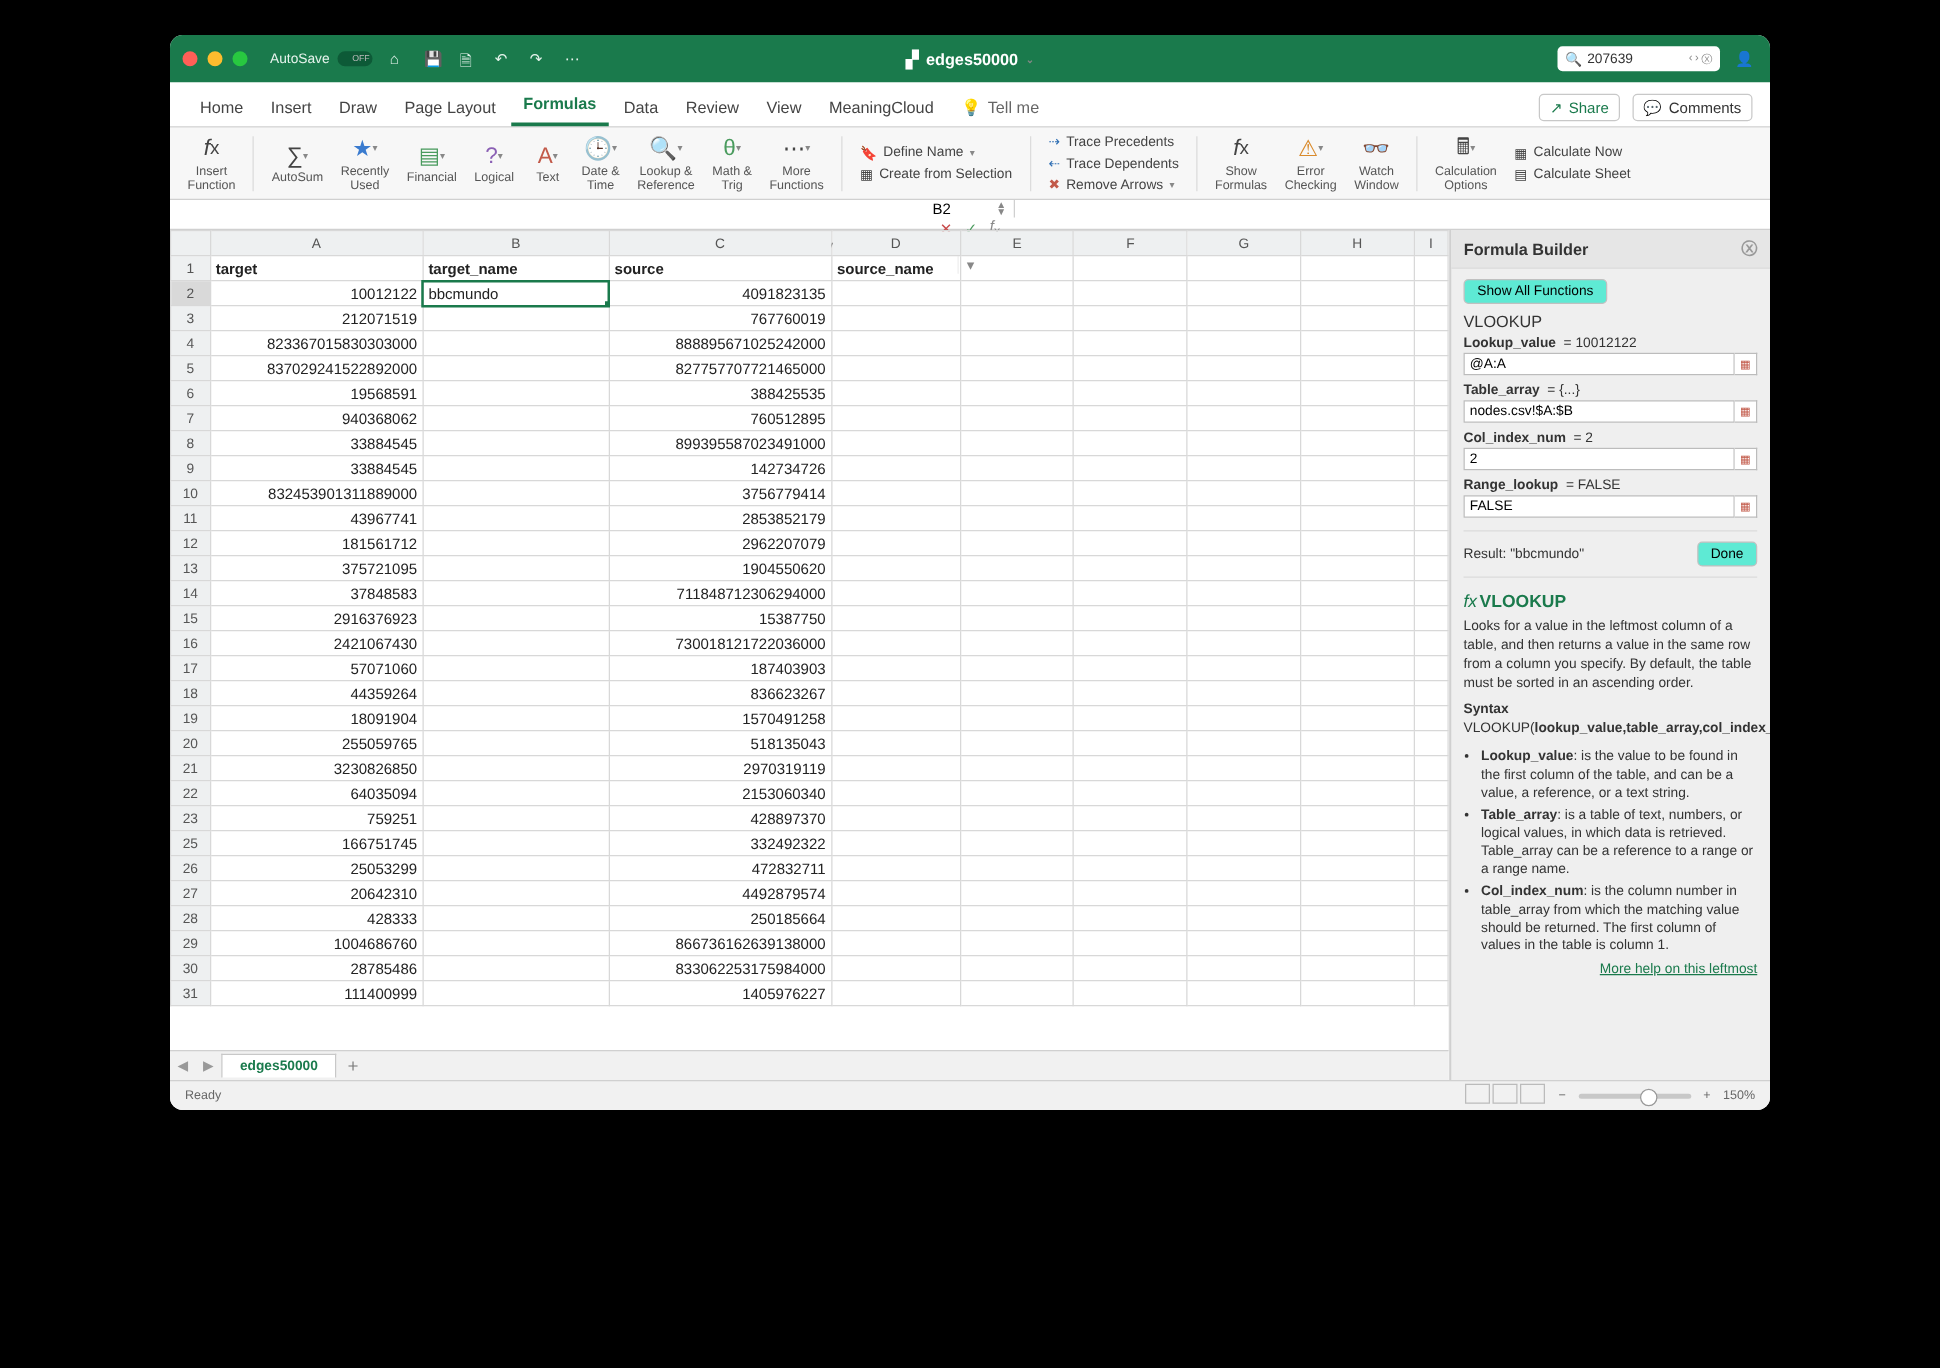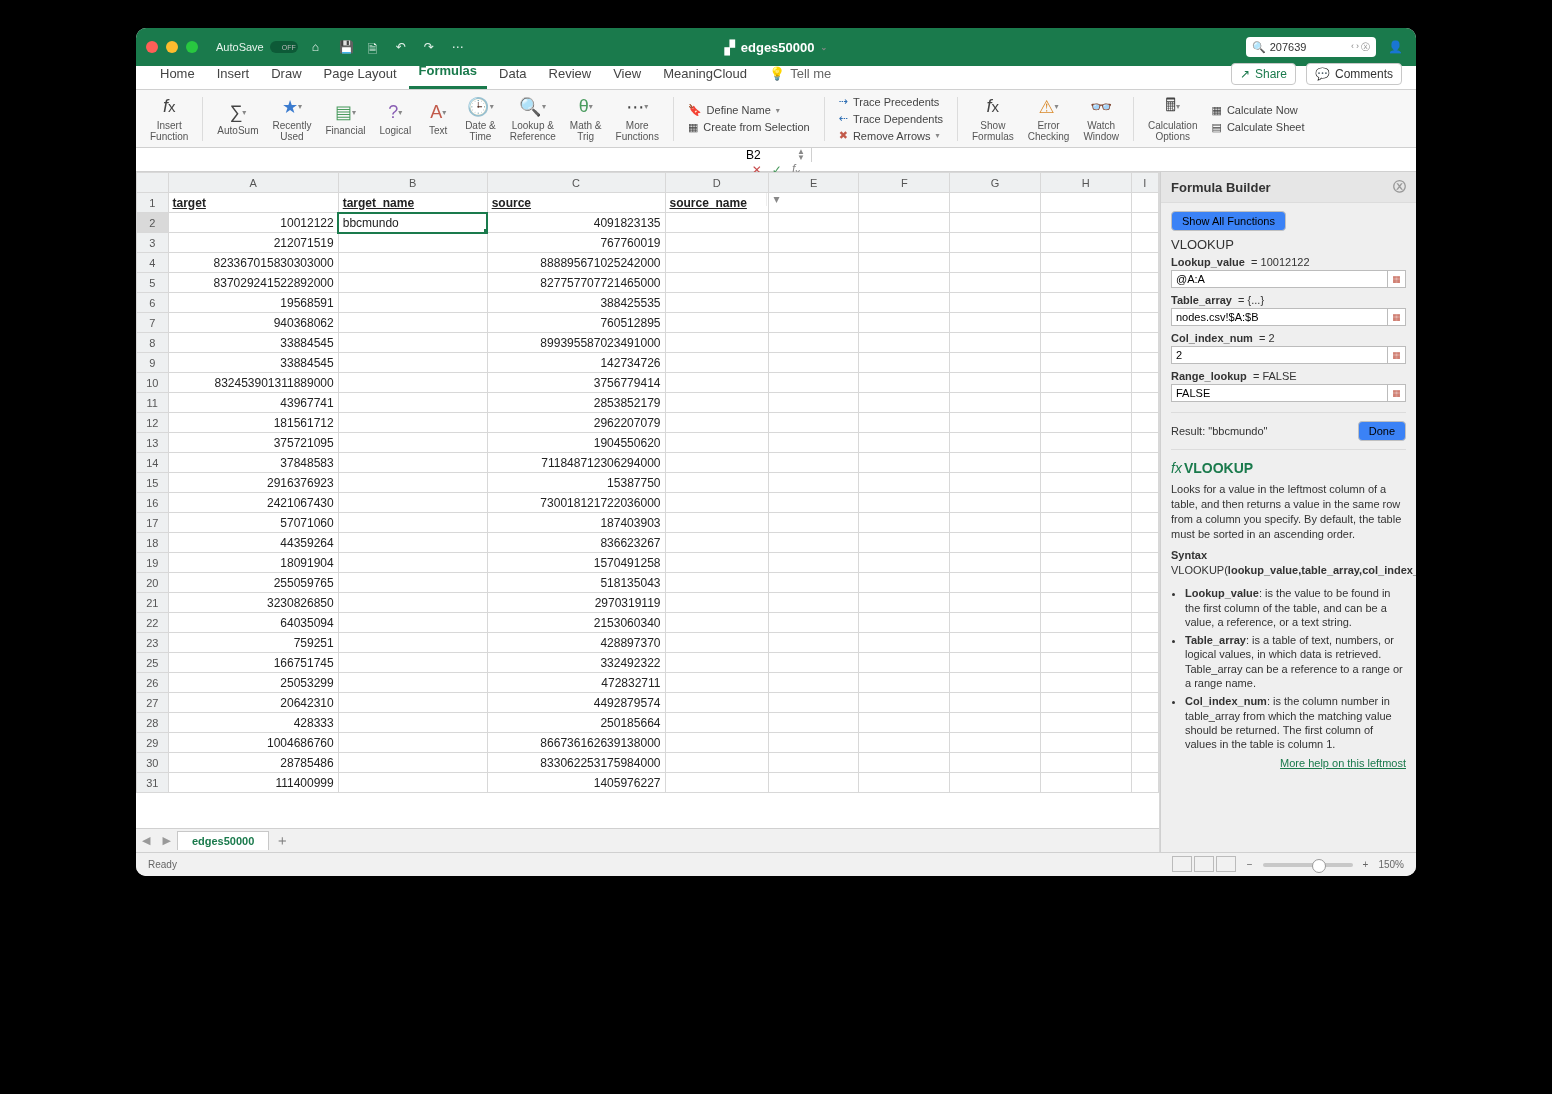--- a/index.html
+++ b/index.html
@@ -15,21 +15,21 @@
 .toggle { width:28px;height:12px;background:#0d5a37;border-radius:6px;color:#bbb;font-size:7px;display:flex;align-items:center;justify-content:flex-end;padding:0 2px}
 .tb-icons { display:flex; gap:14px; margin-left:14px; color:#e6f3ec; }
 .tb-icons svg, .tb-icons span { width:14px;height:14px; }
 .doc-title { position:absolute; left:50%; transform:translateX(-50%); display:flex; align-items:center; gap:6px; font-size:13px; color:#fff; font-weight:600;}
 .title-right { margin-left:auto; display:flex; align-items:center; gap:10px;}
 .search-pill { background:#fff; border-radius:4px; height:20px; width:130px; display:flex; align-items:center; padding:0 6px; color:#333; font-size:11px; gap:4px;}
 .search-pill .nav { margin-left:auto; display:flex; gap:2px; color:#888; font-size:9px;}
 .share-top { width:20px;height:20px; display:flex;align-items:center;justify-content:center;}
 
 
-.tabs { background:#fff; border-bottom:1px solid #d0d0d0; height:24px; display:flex; align-items:flex-end; padding:0 14px; font-size:13px; color:#444; gap:2px; position:relative;}
+.tabs { background:#fff; border-bottom:1px solid #d0d0d0; height:36px; display:flex; align-items:flex-end; padding:0 14px; font-size:13px; color:#444; gap:2px; position:relative;}
 .tab { padding:6px 10px 8px; cursor:pointer; }
 .tab.active { color:#1a7a4c; font-weight:600; border-bottom:3px solid #1a7a4c; }
 .tellme { display:flex; align-items:center; gap:5px; color:#666; padding:6px 10px 8px;}
 .tabs-right { margin-left:auto; display:flex; align-items:center; gap:10px; padding-bottom:4px;}
 .btn-pill { border:1px solid #c8c8c8; border-radius:4px; padding:3px 8px; font-size:12px; display:flex; align-items:center; gap:5px; color:#333; background:#fff;}
 .btn-pill.green { color:#1a7a4c; }
 
 
 .ribbon { background:#f7f7f7; border-bottom:1px solid #d0d0d0; height:58px; display:flex; align-items:center; padding:0 10px; gap:6px; font-size:10px; color:#555;}
 .rgroup { display:flex; flex-direction:column; align-items:center; gap:2px; padding:0 4px;}
@@ -55,39 +55,39 @@
 .main { display:flex; height:680px; background:#fff;}
 .sheet-wrap { flex:1; display:flex; flex-direction:column; overflow:hidden; border-right:1px solid #d8d8d8;}
 .grid { flex:1; overflow:hidden; position:relative;}
 table.gr { border-collapse:collapse; font-size:12px; color:#222; table-layout:fixed;}
 table.gr th, table.gr td { border:1px solid #d8d8d8; height:20px; padding:0 4px; overflow:hidden; white-space:nowrap; text-overflow:clip;}
 table.gr th { background:#eef0f1; font-weight:400; color:#555; font-size:11px;}
 .corner { width:32px; background:#eef0f1;}
 .colh { text-align:center;}
 .rowh { width:32px; text-align:center; background:#eef0f1; color:#555; font-size:11px;}
 .colA{width:172px}.colB{width:152px}.colC{width:180px}.colD{width:104px}.colE{width:94px}.colF{width:94px}.colG{width:94px}.colH{width:94px}.colI{width:28px}
-.hdr-row td { font-weight:700;text-decoration:underline;}
+.hdr-row td { font-weight:700;}
 .num { text-align:right;}
 .txt { text-align:left;}
 .sel-row .rowh{background:#d9d9d9;}
 .sel-colB{background:#d9d9d9;}
 td.active { outline:2px solid #1a7a4c; outline-offset:-1px; position:relative;}
 td.active::after { content:""; position:absolute; right:-3px; bottom:-3px; width:6px;height:6px;background:#1a7a4c;}
 
 
 .sheet-tabs { height:24px; background:#f1f1f1; border-top:1px solid #d0d0d0; display:flex; align-items:center; font-size:11px;}
 .sheet-tabs .nav { padding:0 6px; color:#999;}
 .sheet-tab { border:1px solid #c8c8c8; border-bottom:none; background:#fff; padding:3px 14px; color:#1a7a4c; font-weight:600; border-radius:0;}
 .add-sheet { margin-left:6px;color:#777;font-size:14px;}
 
 
 .panel { width:256px; background:#efefef; border-left:1px solid #d0d0d0; font-size:11px; color:#333; display:flex; flex-direction:column;}
 .panel-hd { padding:6px 10px; font-size:13px; font-weight:600; display:flex; align-items:center; justify-content:space-between; border-bottom:1px solid #dcdcdc; background:#e6e6e6;}
 .panel-body { padding:8px 10px; overflow:auto; flex:1;}
-.pb-btn { background:#3b82f6; border:1px solid #c0c0c0; border-radius:4px; padding:3px 10px; font-size:11px;}
+.pb-btn { background:#5eead4; border:1px solid #c0c0c0; border-radius:4px; padding:3px 10px; font-size:11px;}
 .fn-name { font-size:13px; font-weight:400; margin:6px 0 4px;}
 .arg-row { margin:4px 0 2px;}
 .arg-lbl { font-weight:600;}
 .arg-input { display:flex; margin:2px 0 6px;}
 .arg-input input { flex:1; border:1px solid #bcbcbc; padding:2px 4px; font-size:11px; background:#fff;}
 .arg-input .pick { width:18px; border:1px solid #bcbcbc; border-left:none; display:flex;align-items:center;justify-content:center;background:#fff;color:#c25a4a;font-size:9px;}
 .result-row { display:flex; align-items:center; justify-content:space-between; padding:8px 0; border-top:1px solid #dcdcdc; border-bottom:1px solid #dcdcdc; margin:10px 0;}
 .fx-title { color:#1a7a4c; font-weight:700; font-size:14px; margin:4px 0 6px;}
 .fx-title .fx{font-style:italic; font-weight:400; margin-right:2px;}
 .desc { line-height:1.35; margin-bottom:8px;}

